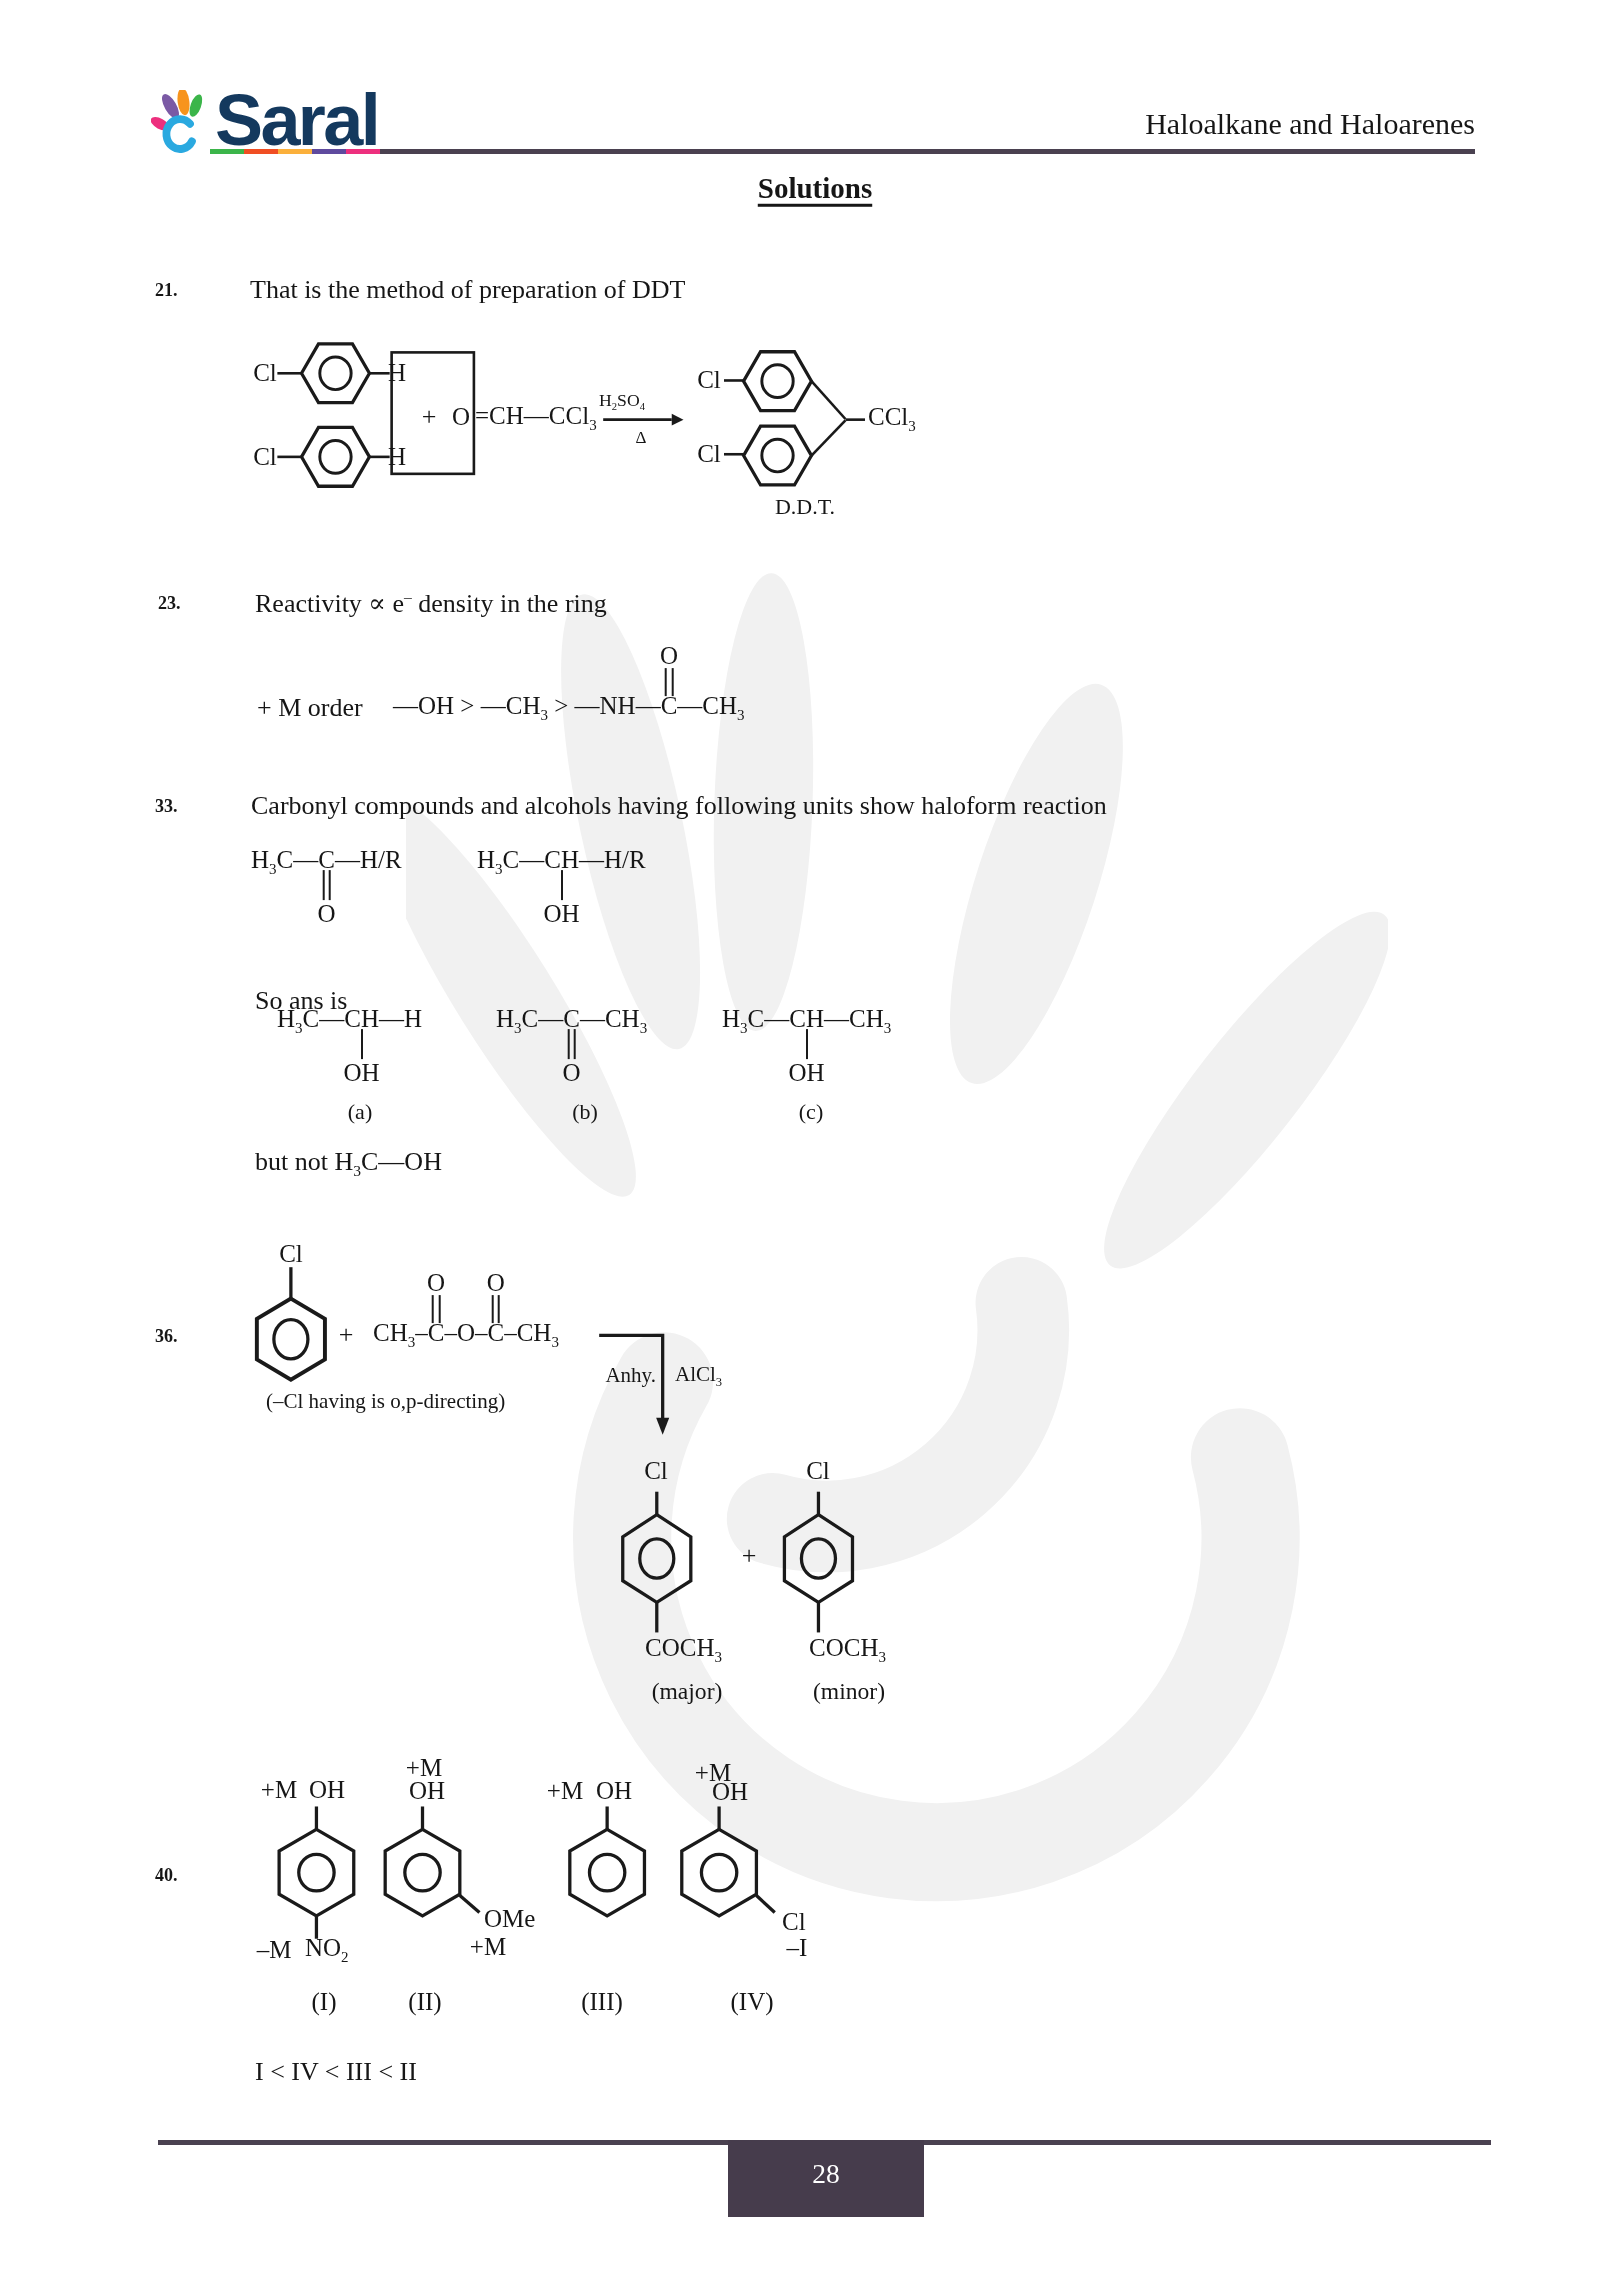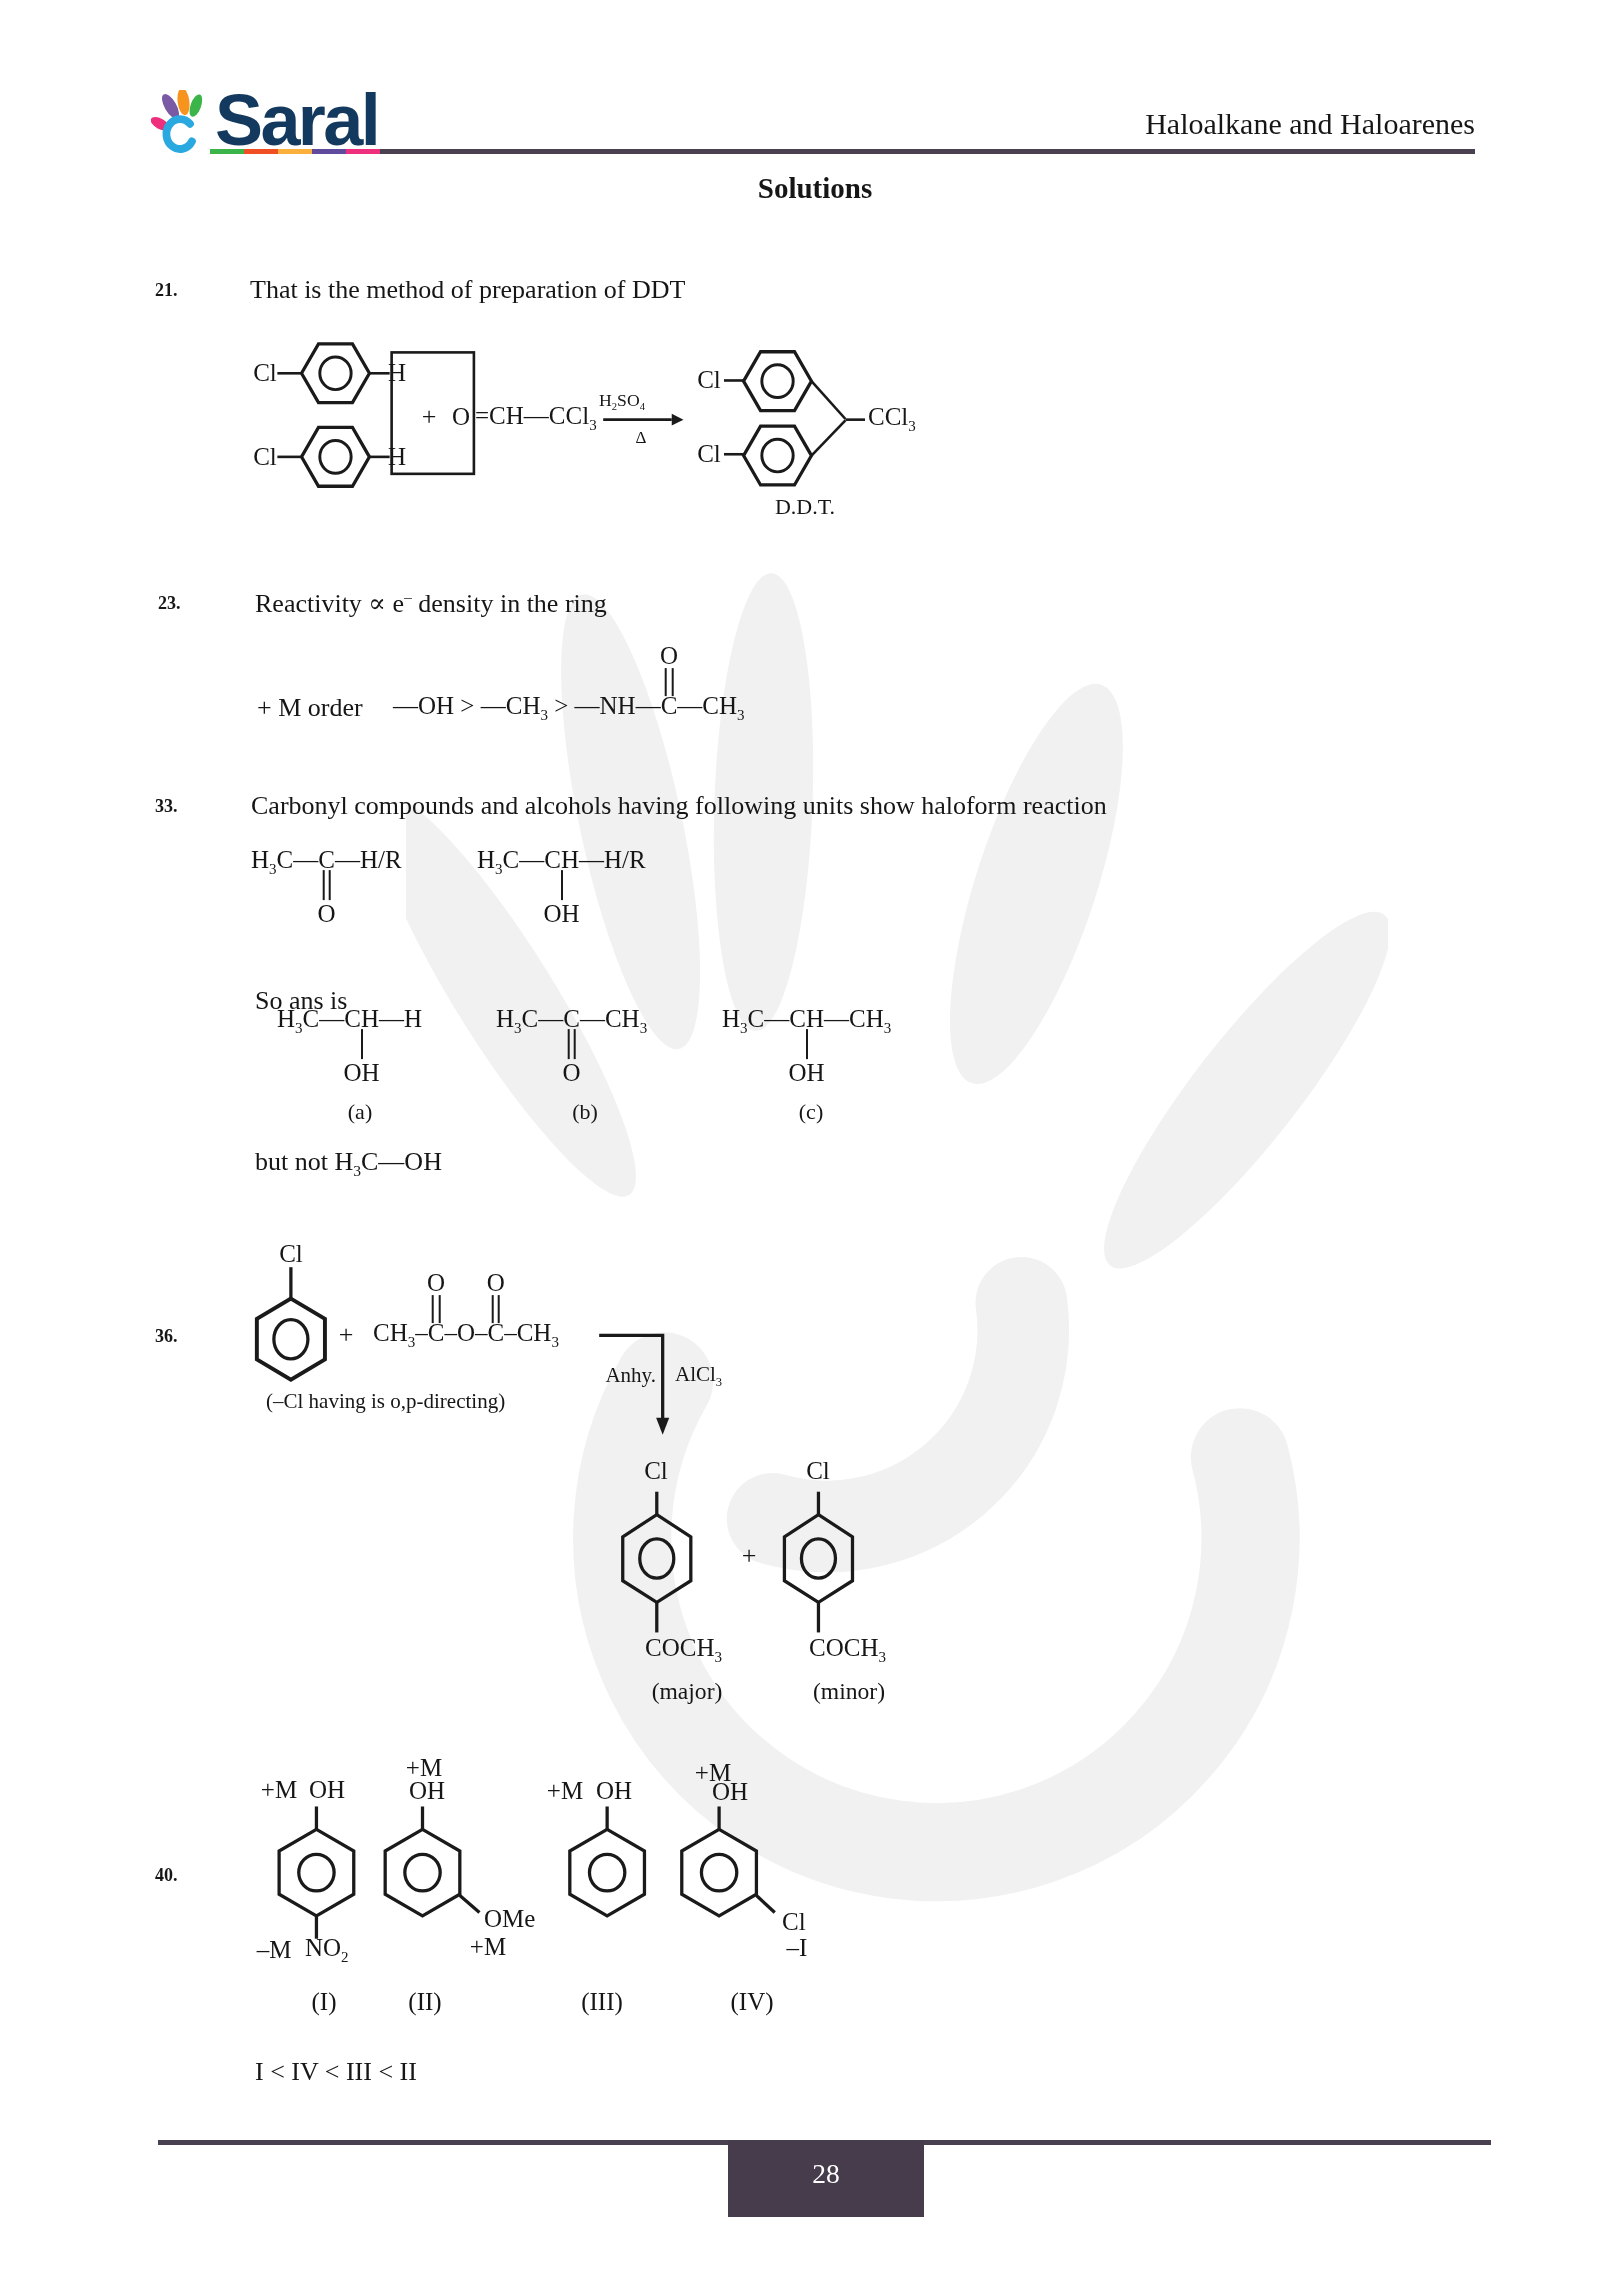--- a/index.html
+++ b/index.html
@@ -12,21 +12,21 @@
   .t{position:absolute;white-space:nowrap;line-height:1.12;}
   .tc{transform:translate(-50%,-50%);}
   .tl{transform:translate(0,-50%);}
   .tr{transform:translate(-100%,-50%);}
   .f26{font-size:17px;}.f27{font-size:17.7px;}.f32{font-size:21px;}
   .f34{font-size:22px;}.f36{font-size:23.6px;}.f38{font-size:25px;}
   .f40{font-size:26px;}.f42{font-size:27.5px;}.f46{font-size:30px;}
   .qnum{font-size:18px;font-weight:bold;}
   sub{font-size:60%;}
   sup{font-size:60%;}
-  .heading{font-size:29px;font-weight:bold;text-decoration-thickness:2.6px;text-underline-offset:5.9px;}
+  .heading{font-size:29px;font-weight:bold;text-decoration:underline;text-decoration-thickness:2.6px;text-underline-offset:5.9px;}
   .logo-text{font-family:"Liberation Sans","DejaVu Sans",sans-serif;font-weight:bold;font-size:72px;letter-spacing:-2.6px;color:#14395e;}
   .rule{position:absolute;background:#4a4150;}
   .seg{position:absolute;top:0;height:4.6px;width:34px;}
   .s0{left:0;}.s1{left:34px;}.s2{left:68px;}.s3{left:102px;}.s4{left:136px;}
   .diag{position:absolute;}
   .fchain{font-size:25px;}
   .anchor{position:relative;display:inline-block;}
   .bd{position:absolute;left:50%;transform:translateX(-50%);}
   .bd.up{bottom:calc(100% - 3.9px);height:27.5px;}
   .bd.dn{top:calc(100% - 3.9px);height:30px;}

